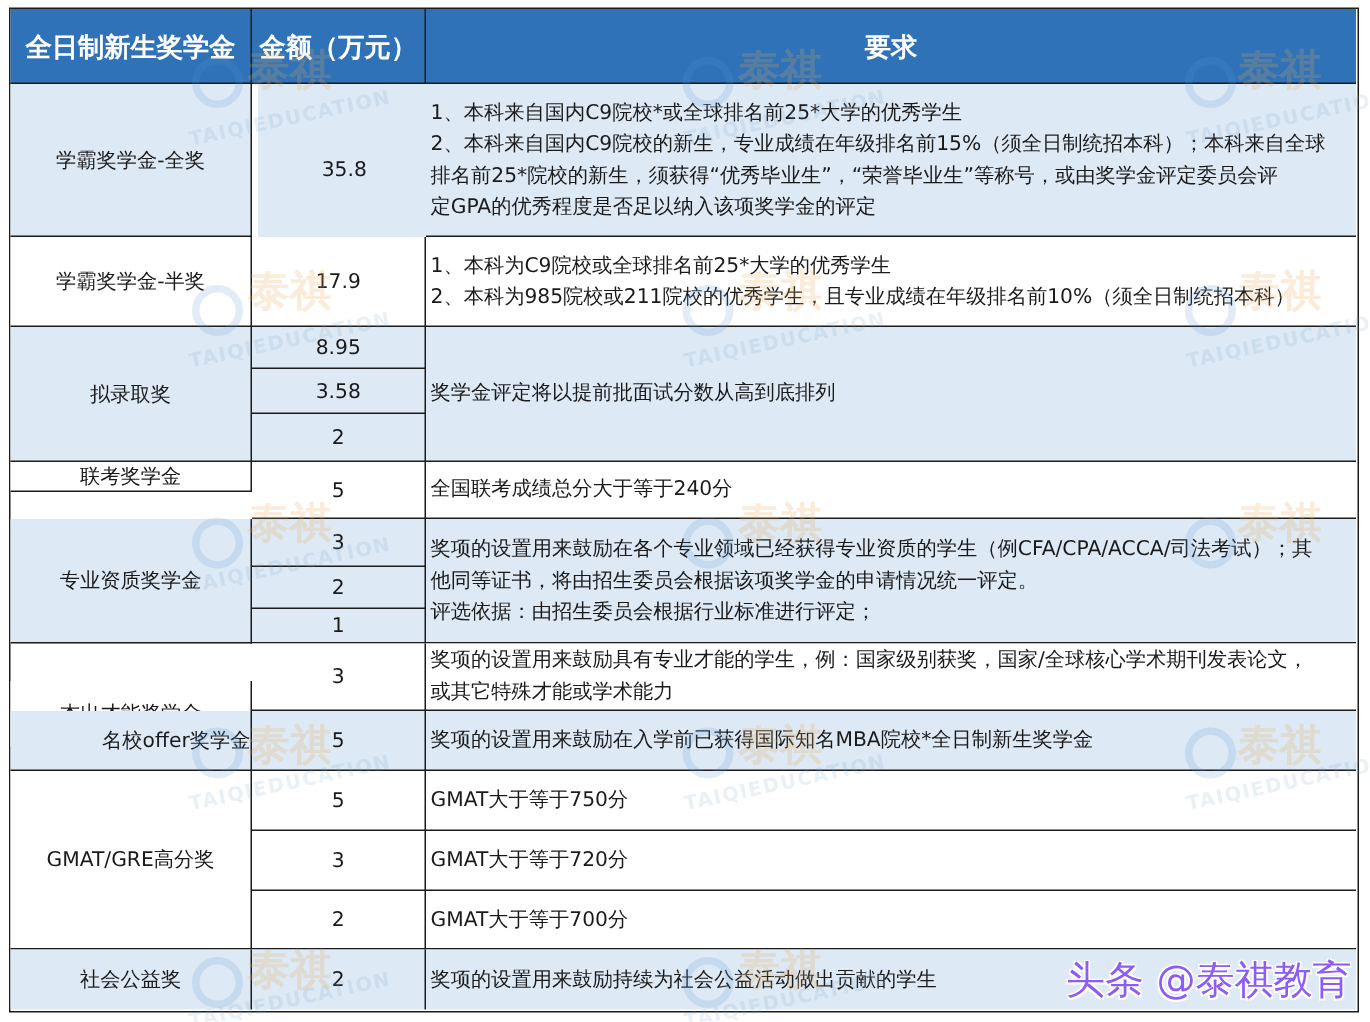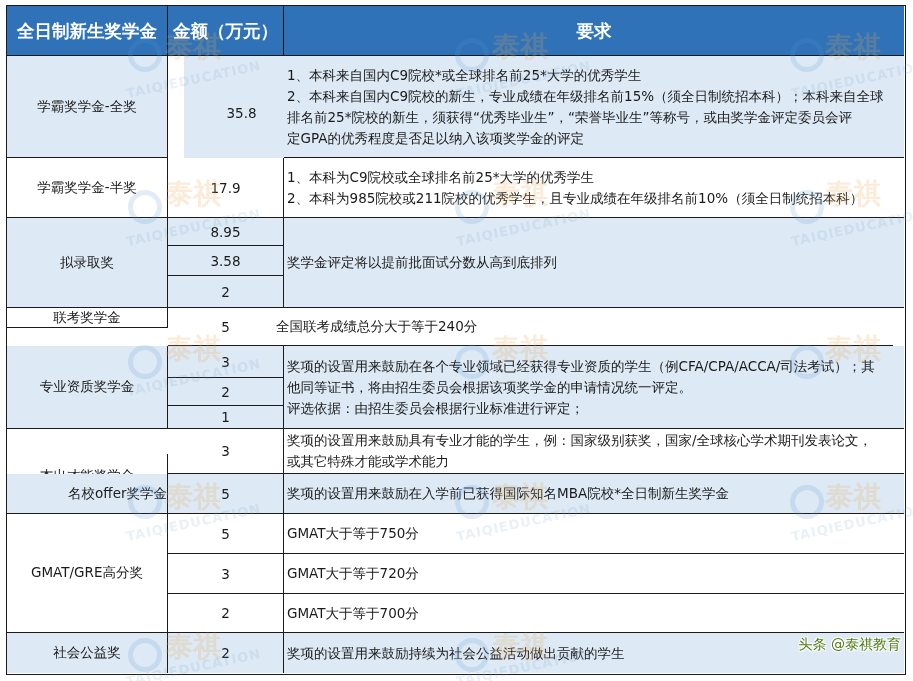--- a/index.html
+++ b/index.html
@@ -14,21 +14,21 @@
   .hdr { background: #2f72b8; color: #ffffff; font-weight: bold; font-size: 17.5px; }
   .tint { background: #dde9f5; }
   .white { background: #ffffff; }
   .noright { border-right: none; }
   .watermark { position: absolute; color: rgba(120,160,200,0.16); font-weight: bold; font-size: 13px;
                transform: rotate(-12deg); pointer-events: none; letter-spacing: 1px; }
   .wm-logo { position: absolute; width: 34px; height: 34px; border-radius: 50%;
              border: 5px solid rgba(90,150,210,0.18); pointer-events: none; box-sizing: border-box; }
   .wm-cn { position: absolute; color: rgba(230,170,80,0.22); font-weight: bold; font-size: 28px;
            pointer-events: none; }
-  .credit { position: absolute; right: 12px; top: 636px; font-size: 14px; color: #4d7c0f;
+  .credit { position: absolute; right: 12px; top: 636px; font-size: 26px; color: #8b5cf6;
             text-shadow: 1px 1px 0 #fff, -1px -1px 0 #fff, 1px -1px 0 #fff, -1px 1px 0 #fff, 0 0 3px #fff; }
   .desc-lines span { display: block; }
 </style>
 </head>
 <body>
 
 <div class="tbl">
 
   <div class="cell hdr center" style="left:0;top:0;width:161px;height:50px;">
       <span>全日制新生奖学金</span>
@@ -36,21 +36,21 @@
   <div class="cell hdr center" style="left:161px;top:0;width:116px;height:50px;">
       <span>金额（万元）</span>
     </div>
   <div class="cell hdr center noright" style="left:277px;top:0;width:620px;height:50px;">
       <span>要求</span>
     </div>
 
   <div class="cell tint center" style="left:0;top:50px;width:161px;height:102px;">
       <span>学霸奖学金-全奖</span>
     </div>
-  <div class="cell tint center" style="left:177px;top:50px;width:116px;height:114px;">
+  <div class="cell tint center" style="left:165px;top:50px;width:116px;height:114px;">
       <span>35.8</span>
     </div>
   <div class="cell tint left noright desc-lines" style="left:277px;top:50px;width:620px;height:102px;flex-direction:column;align-items:flex-start;justify-content:center;">
     <span>1、本科来自国内C9院校*或全球排名前25*大学的优秀学生</span>
     <span>2、本科来自国内C9院校的新生，专业成绩在年级排名前15%（须全日制统招本科）；本科来自全球</span>
     <span>排名前25*院校的新生，须获得“优秀毕业生”，“荣誉毕业生”等称号，或由奖学金评定委员会评</span>
     <span>定GPA的优秀程度是否足以纳入该项奖学金的评定</span>
   </div>
 
   <div class="cell white center" style="left:0;top:152px;width:161px;height:60px;">
@@ -79,21 +79,21 @@
   <div class="cell tint left noright" style="left:277px;top:212px;width:620px;height:90px;">
       <span>奖学金评定将以提前批面试分数从高到底排列</span>
     </div>
 
   <div class="cell white center" style="left:0;top:302px;width:161px;height:20px;">
       <span>联考奖学金</span>
     </div>
   <div class="cell white center" style="left:161px;top:302px;width:116px;height:38px;">
       <span>5</span>
     </div>
-  <div class="cell white left noright" style="left:266px;top:302px;width:620px;height:38px;align-items:center;">
+  <div class="cell white left noright" style="left:277px;top:302px;width:620px;height:38px;align-items:center;">
       <span>全国联考成绩总分大于等于240分</span>
     </div>
 
   <div class="cell tint center" style="left:0;top:340px;width:161px;height:83px;">
       <span>专业资质奖学金</span>
     </div>
   <div class="cell tint center" style="left:161px;top:340px;width:116px;height:32px;">
       <span>3</span>
     </div>
   <div class="cell tint center" style="left:161px;top:372px;width:116px;height:28px;">

